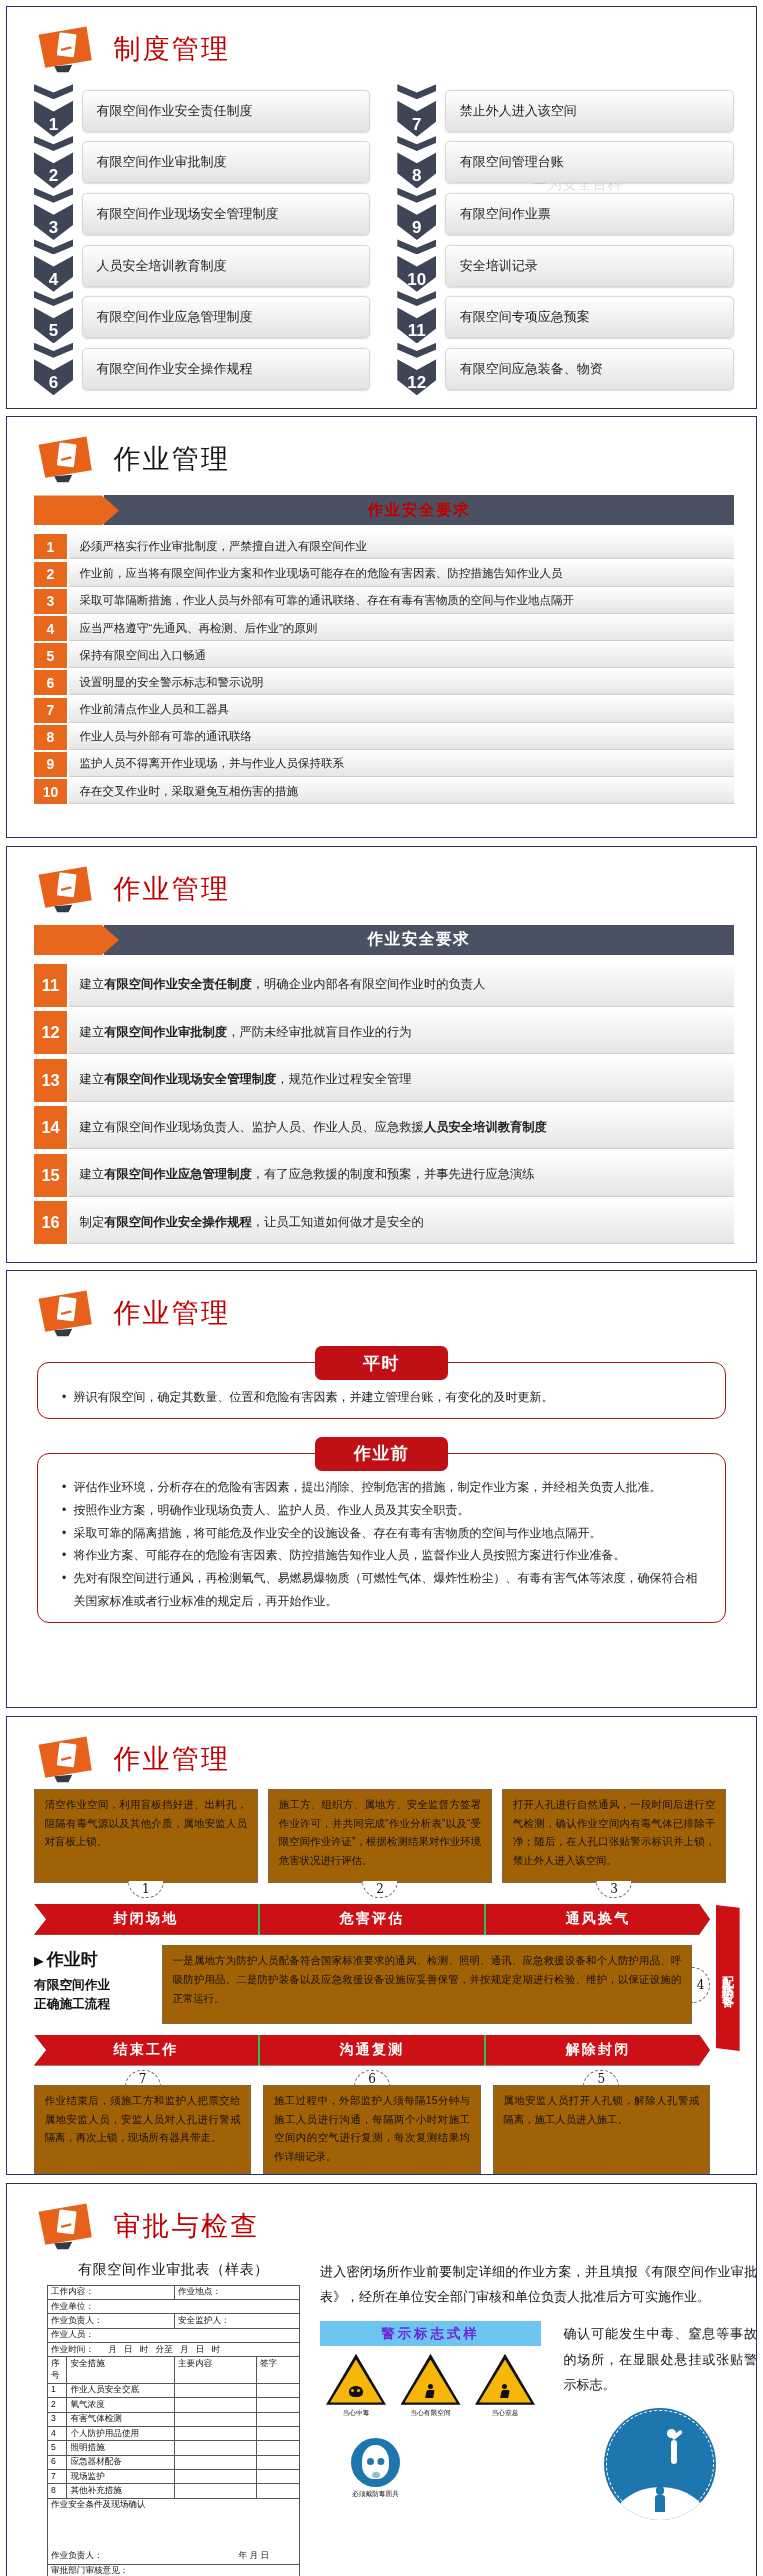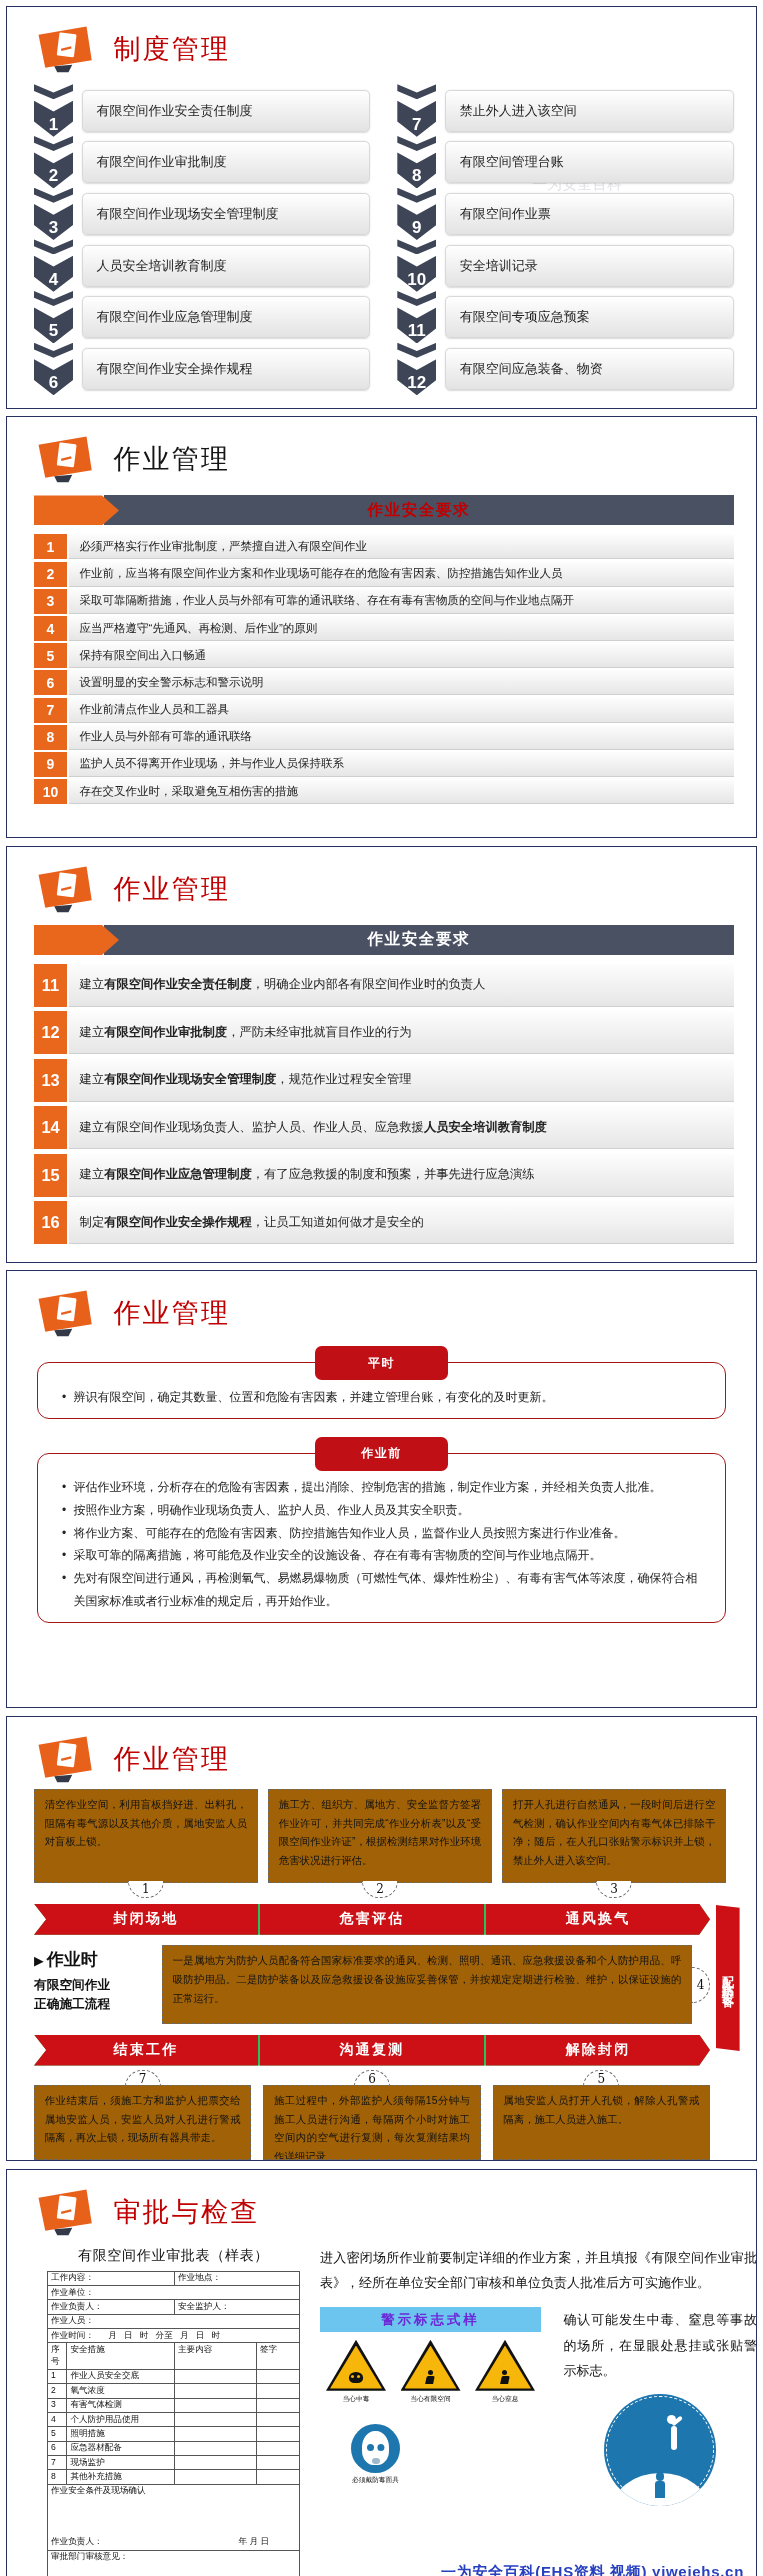--- a/index.html
+++ b/index.html
@@ -42,21 +42,21 @@
     display:flex;align-items:center;justify-content:center;flex:none;}
   .rbox{flex:1;background:linear-gradient(#fdfdfd,#e6e6e6);border-bottom:0.7px solid #cfcfcf;
     display:flex;align-items:center;padding:0 10.4px;font-size:11.5px;color:#222;}
   .h34{height:25px;} .h58{height:43px;}
   .rows.gap6{gap:4.5px;}
   .rbox .b{font-weight:bold;}
   .rbox.f16{font-size:12.3px;}
   .ntile.f22{font-size:16.4px;}
   
   .pill{width:133px;height:34px;background:#c01016;border-radius:6.7px;color:#fff;font-weight:bold;
-    font-size:12px;letter-spacing:1.5px;display:flex;align-items:center;justify-content:center;
+    font-size:17px;letter-spacing:1.5px;display:flex;align-items:center;justify-content:center;
     margin:0 auto -18px;position:relative;z-index:2;}
   .redbox{border:1.5px solid #a61616;border-radius:12px;margin:0 30px;padding:22.4px 19.4px 9px;background:#fff;}
   .redbox.mb{margin-bottom:18px;}
   .bullet{font-size:12px;color:#222;line-height:1.9;display:flex;}
   .bullet::before{content:"•";margin:0 7.5px 0 4.5px;flex:none;}
   
   .toprow{display:flex;gap:10.4px;margin:1.5px 30px 0 27px;}
   .tbw{flex:1;display:flex;flex-direction:column;align-items:center;}
   .dash{border:1.5px dashed #6a6a6a;background:#a16207;font-size:10.4px;line-height:1.8;color:#111;
     padding:6px 9.7px;width:100%;text-align:justify;}
@@ -77,21 +77,21 @@
   .flowlab .l2{font-size:12.7px;font-weight:bold;color:#111;line-height:1.5;margin-top:4.5px;}
   .box4w{flex:1;position:relative;}
   .box4{min-height:79px;}
   .bump-right{position:absolute;right:-18px;top:50%;transform:translateY(-50%);
     width:18px;height:36px;border-left:none;border-radius:0 36px 36px 0;}
   .ribbon{position:absolute;right:16.4px;top:188px;width:24px;height:146px;background:#cc1016;
     color:#fff;font-weight:bold;font-size:12px;letter-spacing:3.7px;
     writing-mode:vertical-rl;display:flex;align-items:center;justify-content:center;
     clip-path:polygon(0 0,100% 2%,100% 100%,0 98%);}
   .botrow{display:flex;gap:12px;margin:4.5px 46px 0 27px;}
-  .bb{height:75px;overflow:hidden;}
+  .bb{height:89px;overflow:hidden;}
   
   .tablecol{position:absolute;left:40px;top:77px;width:253px;}
   .table-title{text-align:center;font-size:14px;color:#111;margin-bottom:6px;letter-spacing:0.7px;}
   table.appr{width:100%;border-collapse:collapse;font-size:8.6px;color:#111;}
   table.appr td{border:0.7px solid #555;padding:0.7px 3px;height:12.7px;vertical-align:top;}
   td.cnum{width:19.4px;text-align:left;}
   td.cmain{width:82px;} td.csign{width:43px;}
   td.pre{white-space:pre-wrap;}
   .tallcell{height:66px !important;position:relative;}
   .tallcell2{height:75px !important;position:relative;}
@@ -395,22 +395,22 @@
     <span class="panel-title">作业管理</span>
   </div>
   <div class="pill">平时</div>
   <div class="redbox mb">
     <div class="bullet">辨识有限空间，确定其数量、位置和危险有害因素，并建立管理台账，有变化的及时更新。</div>
   </div>
   <div class="pill">作业前</div>
   <div class="redbox">
     <div class="bullet">评估作业环境，分析存在的危险有害因素，提出消除、控制危害的措施，制定作业方案，并经相关负责人批准。</div>
     <div class="bullet">按照作业方案，明确作业现场负责人、监护人员、作业人员及其安全职责。</div>
+    <div class="bullet">采取可靠的隔离措施，将可能危及作业安全的设施设备、存在有毒有害物质的空间与作业地点隔开。</div>
     <div class="bullet">将作业方案、可能存在的危险有害因素、防控措施告知作业人员，监督作业人员按照方案进行作业准备。</div>
-    <div class="bullet">采取可靠的隔离措施，将可能危及作业安全的设施设备、存在有毒有害物质的空间与作业地点隔开。</div>
     <div class="bullet">先对有限空间进行通风，再检测氧气、易燃易爆物质（可燃性气体、爆炸性粉尘）、有毒有害气体等浓度，确保符合相关国家标准或者行业标准的规定后，再开始作业。</div>
   </div>
 </div>
 
 <div class="panel ph5">
   <div class="panel-head" style="padding-bottom:4.5px;">
     <span class="head-icon">
       <svg width="57" height="48" viewBox="0 0 76 64">
           <polygon points="2,13 66,2 73,47 11,57" fill="#e8611a"></polygon>
           <polygon points="23,55 47,53 42,63 27,63" fill="#343947"></polygon>

